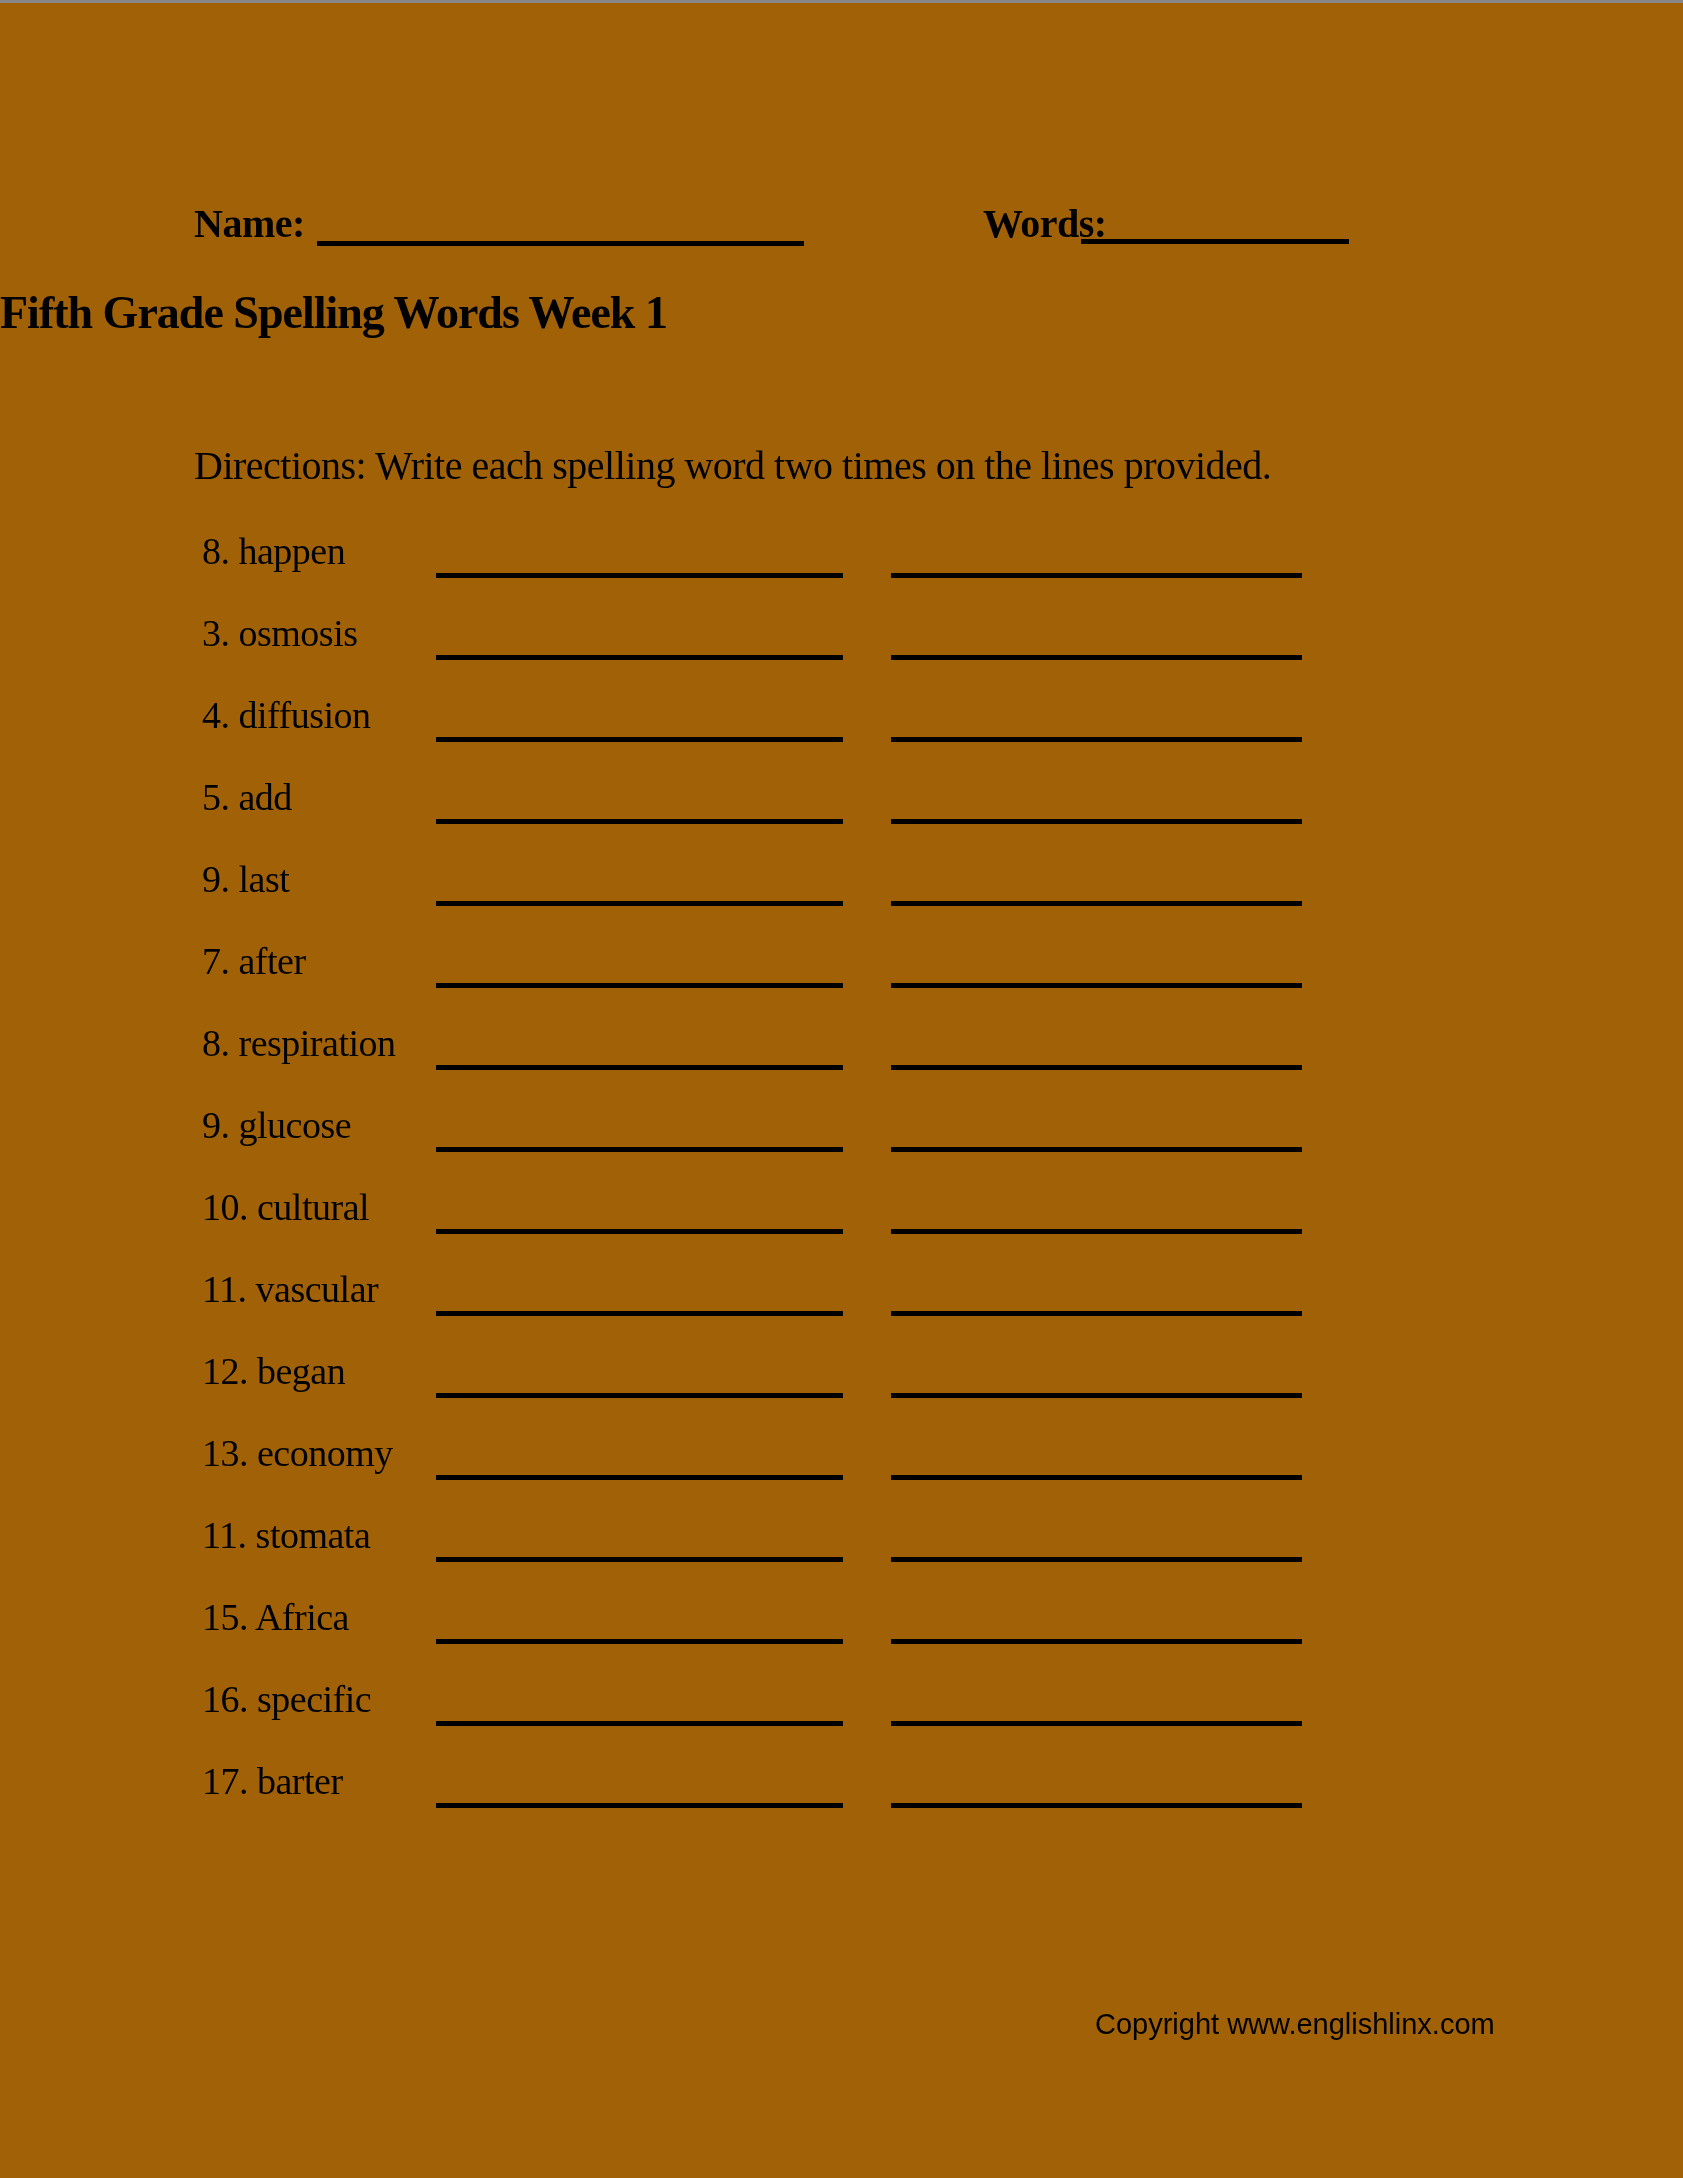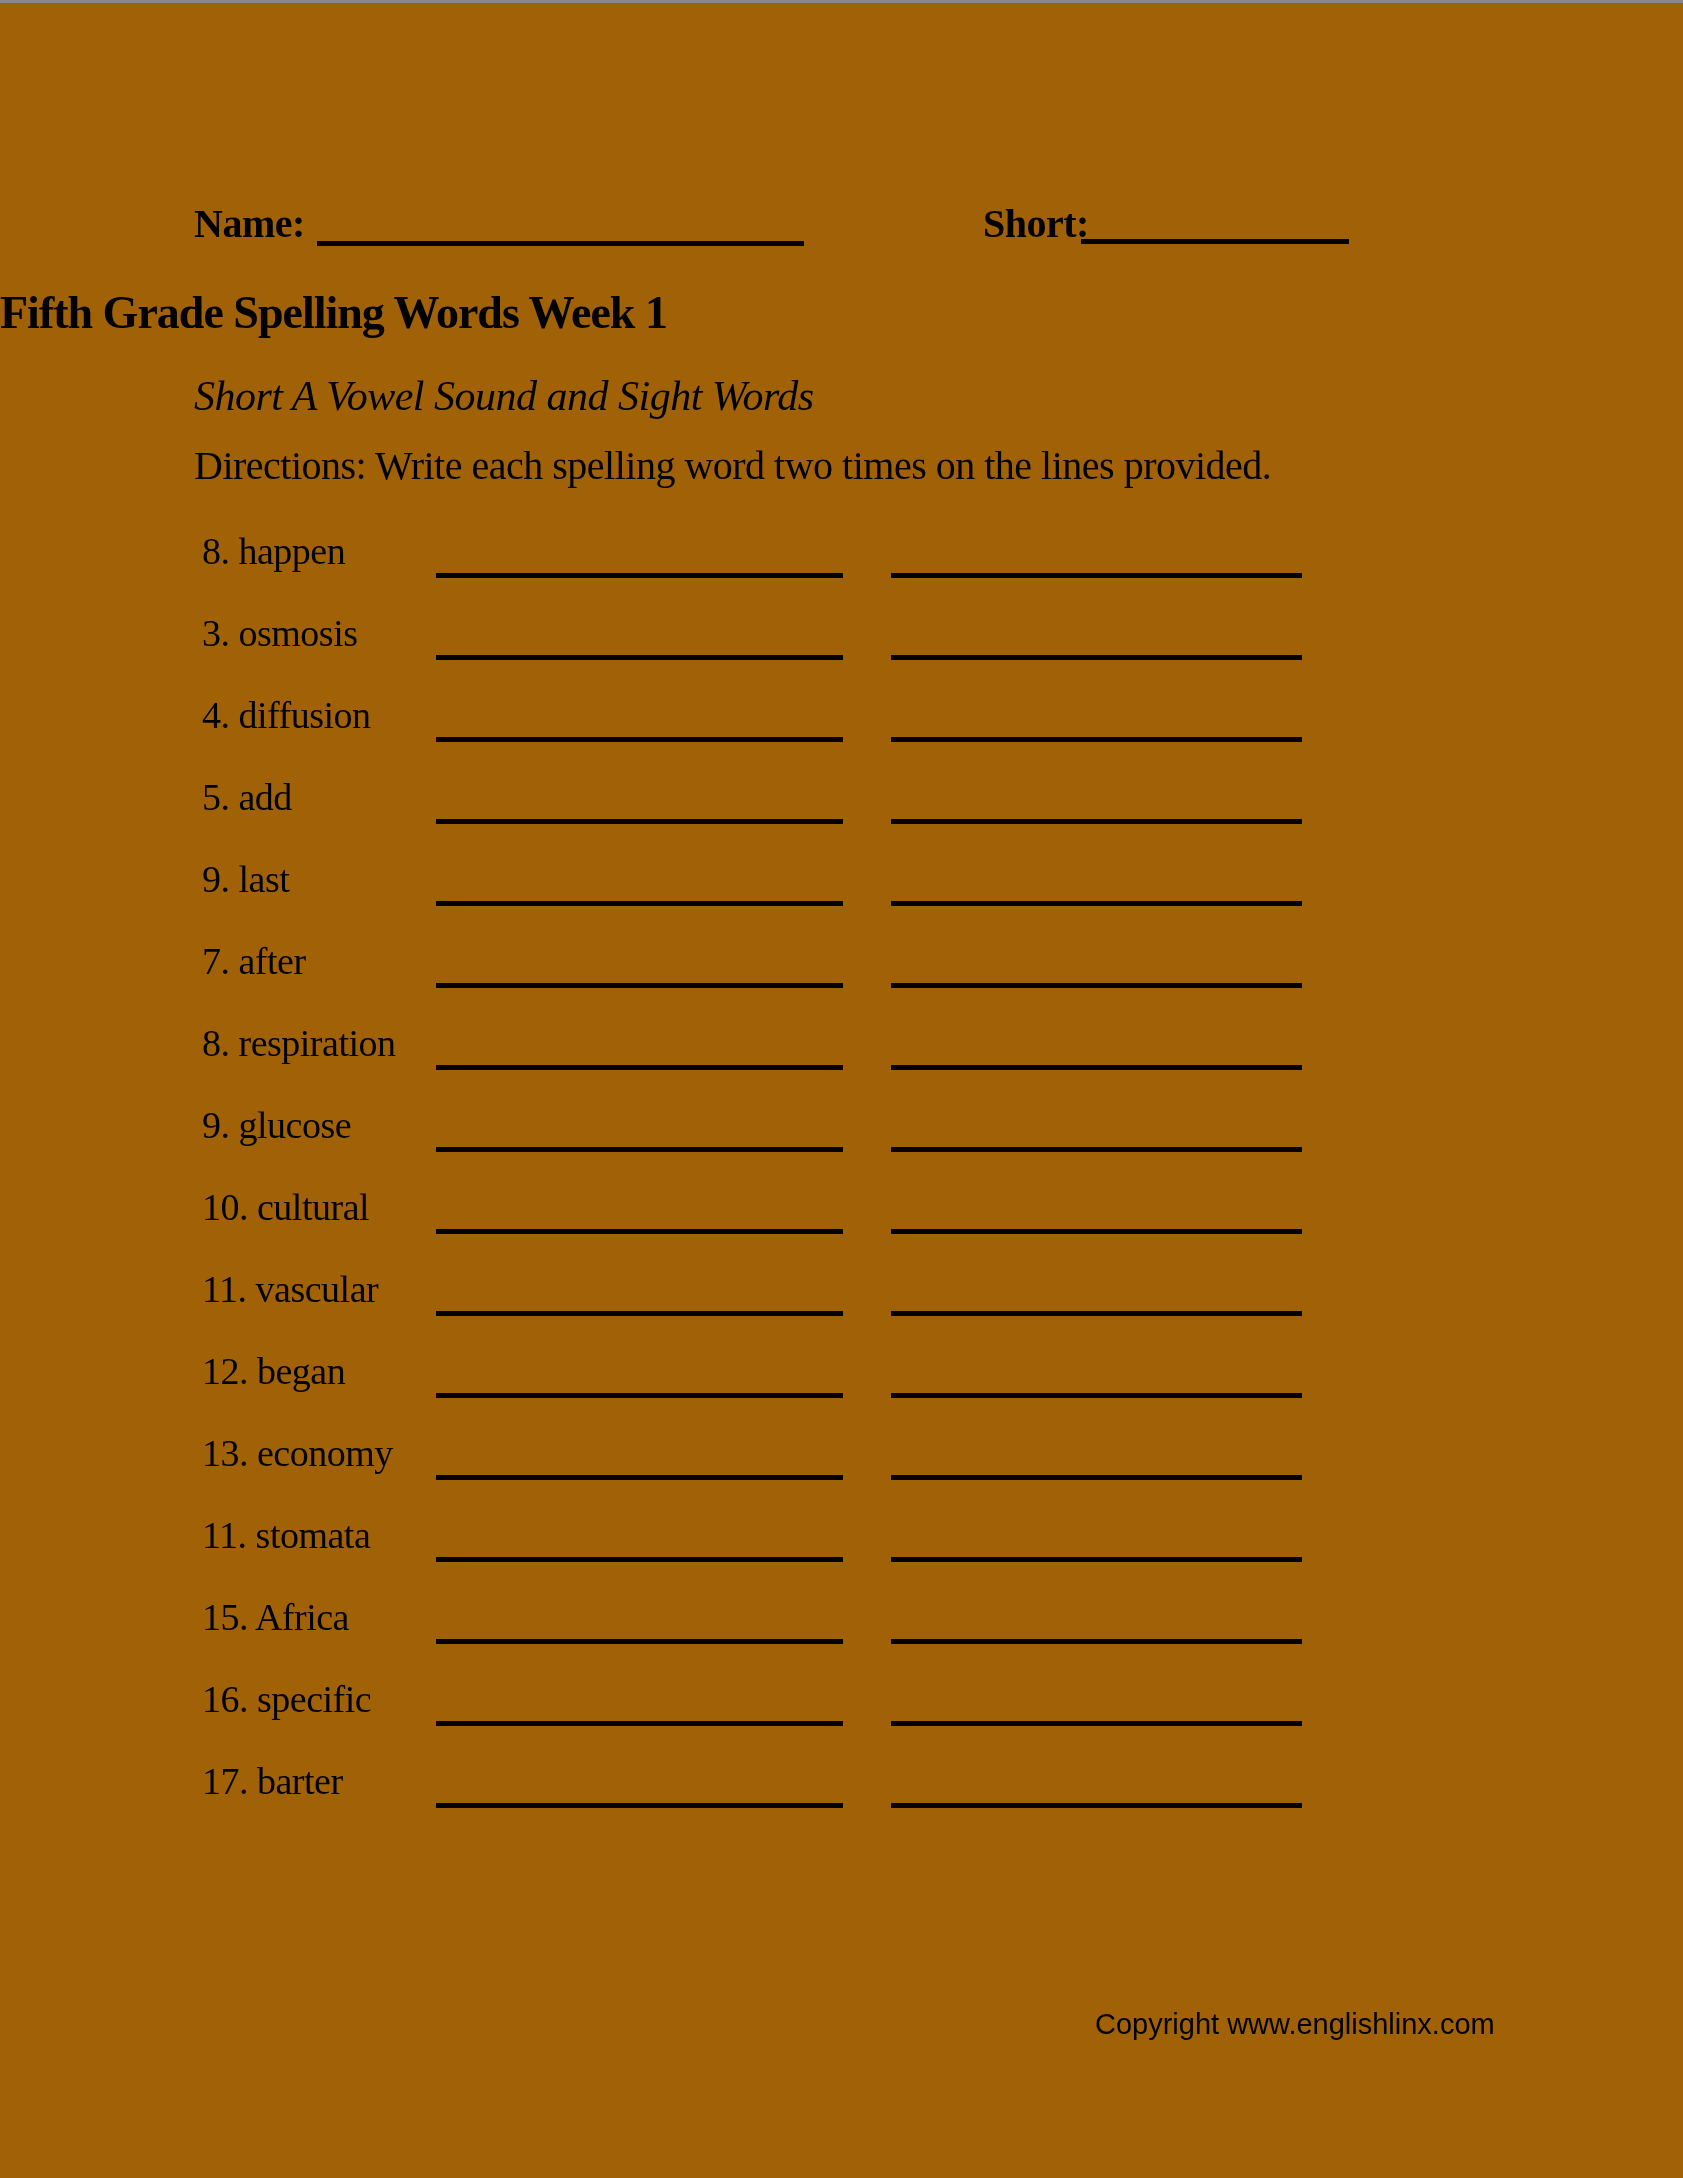--- a/index.html
+++ b/index.html
@@ -98,26 +98,25 @@
   }
 </style>
 </head>
 <body>
 
 <div class="page">
 
   <span class="abs name-label">Name:</span>
   <div class="abs fill-line name-line"></div>
 
-  <span class="abs date-label">Short:</span>
+  <span class="abs date-label">Words:</span>
   <div class="abs fill-line date-line"></div>
 
   <div class="abs title">Fifth Grade Spelling Words Week 1</div>
 
-  <div class="abs subtitle">Short A Vowel Sound and Sight Words</div>
 
   <div class="abs directions">Directions: Write each spelling word two times on the lines provided.</div>
 
   <div class="abs word-list">
 
     <div class="row">
       <span class="word">8. happen</span>
       <div class="practice-line l1"></div>
       <div class="practice-line l2"></div>
     </div>

